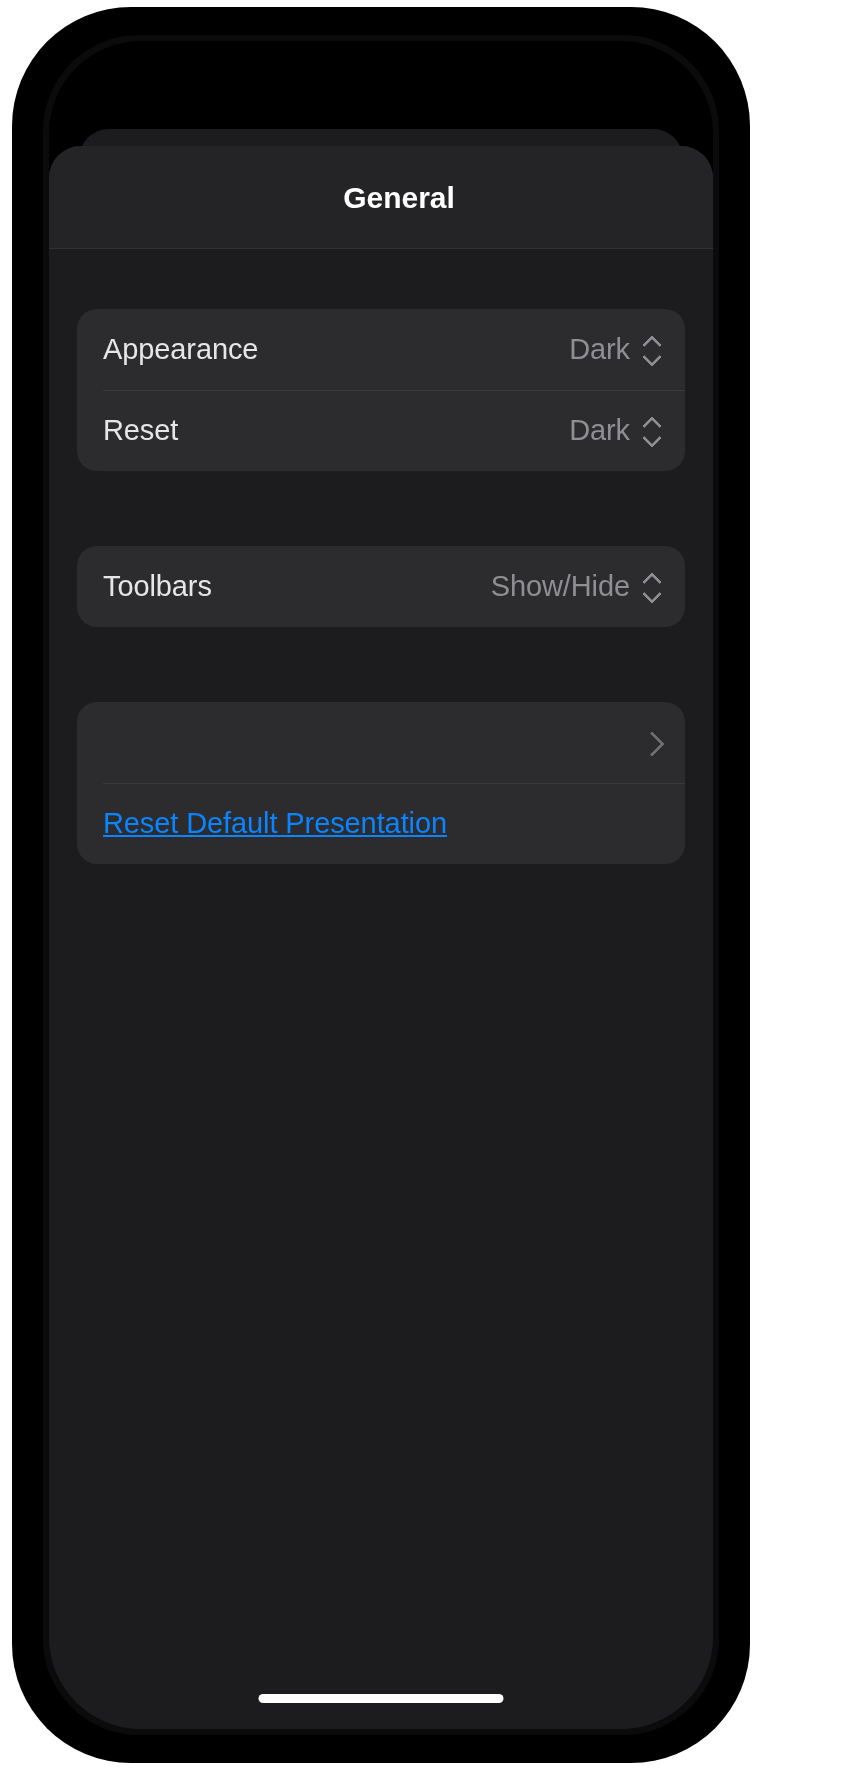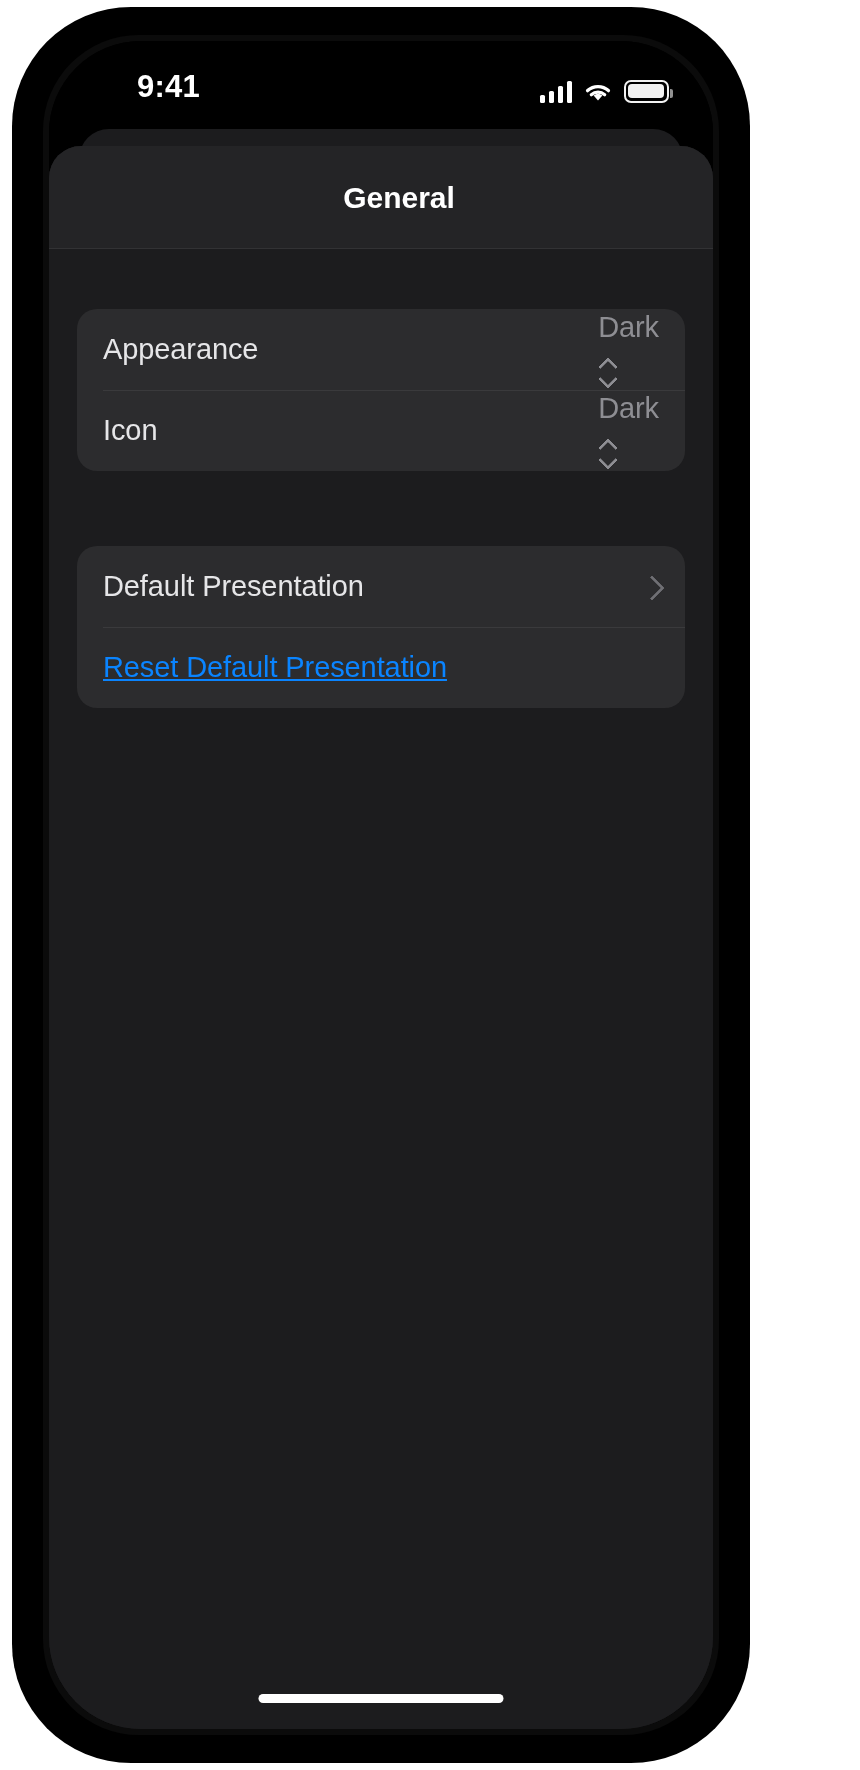--- a/index.html
+++ b/index.html
@@ -204,23 +204,22 @@
   }
   .row-label {
     font-size:29px;
     color:#e6e6e8;
     letter-spacing:-0.1px;
   }
   .row-label.link { color:#0a84ff;text-decoration:underline; }
   .row-right {
     margin-left:auto;
     display:flex;
-    align-items:flex-start;
+    align-items:flex-end;
     gap:12px;
-    flex-direction:column;
   }
   .row-value {
     font-size:29px;
     color:#8e8e93;
     letter-spacing:-0.1px;
   }
 
   
   .stepper {
     position:relative;
@@ -279,73 +278,60 @@
 </head>
 <body>
 
 <div id="stage">
 
   <div class="phone-frame">
     <div class="phone-inner-ring"></div>
 
     <div class="screen">
 
-      <div class="statusbar">
-        <div class="sb-time">9:41</div>
-        <div class="sb-right">
-          <span class="cellular">
-            <i></i>
-              <i></i>
-              <i></i>
-              <i></i>
-          </span>
-          <span class="wifi">
-            <svg width="30" height="22" viewBox="0 0 30 22">
-              <path d="M15 19.6 L10.6 14.4 A7.3 7.3 0 0 1 19.4 14.4 Z" fill="#ffffff"></path>
-              <path d="M4.6 9.6 A15.6 15.6 0 0 1 25.4 9.6" stroke="#ffffff" stroke-width="3.4" fill="none" stroke-linecap="round"></path>
-              <path d="M8.3 13.7 A10.3 10.3 0 0 1 21.7 13.7" stroke="#ffffff" stroke-width="3.2" fill="none" stroke-linecap="round"></path>
-            </svg>
-          </span>
-          <span class="battery">
-            <span class="battery-fill"></span>
-          </span>
-        </div>
-      </div>
 
       <div class="sheet-behind"></div>
 
       <div class="sheet">
 
         <div class="navbar">
           <div class="nav-title">General</div>
         </div>
 
         <div class="list-body">
 
           <div class="group g1">
             <div class="row">
               <span class="row-label">Appearance</span>
               <span class="row-right">
                 <span class="row-value">Dark</span>
                 <span class="stepper"></span>
               </span>
             </div>
             <div class="row">
-              <span class="row-label">Icon</span>
+              <span class="row-label">Reset</span>
               <span class="row-right">
                 <span class="row-value">Dark</span>
                 <span class="stepper"></span>
               </span>
             </div>
           </div>
 
+          <div class="group g2">
+            <div class="row">
+              <span class="row-label">Toolbars</span>
+              <span class="row-right">
+                <span class="row-value">Show/Hide</span>
+                <span class="stepper"></span>
+              </span>
+            </div>
+          </div>
 
           <div class="group g3">
             <div class="row">
-              <span class="row-label">Default Presentation</span>
               <span class="row-right">
                 <span class="disclosure"></span>
               </span>
             </div>
             <div class="row">
               <span class="row-label link">Reset Default Presentation</span>
             </div>
           </div>
 
 

